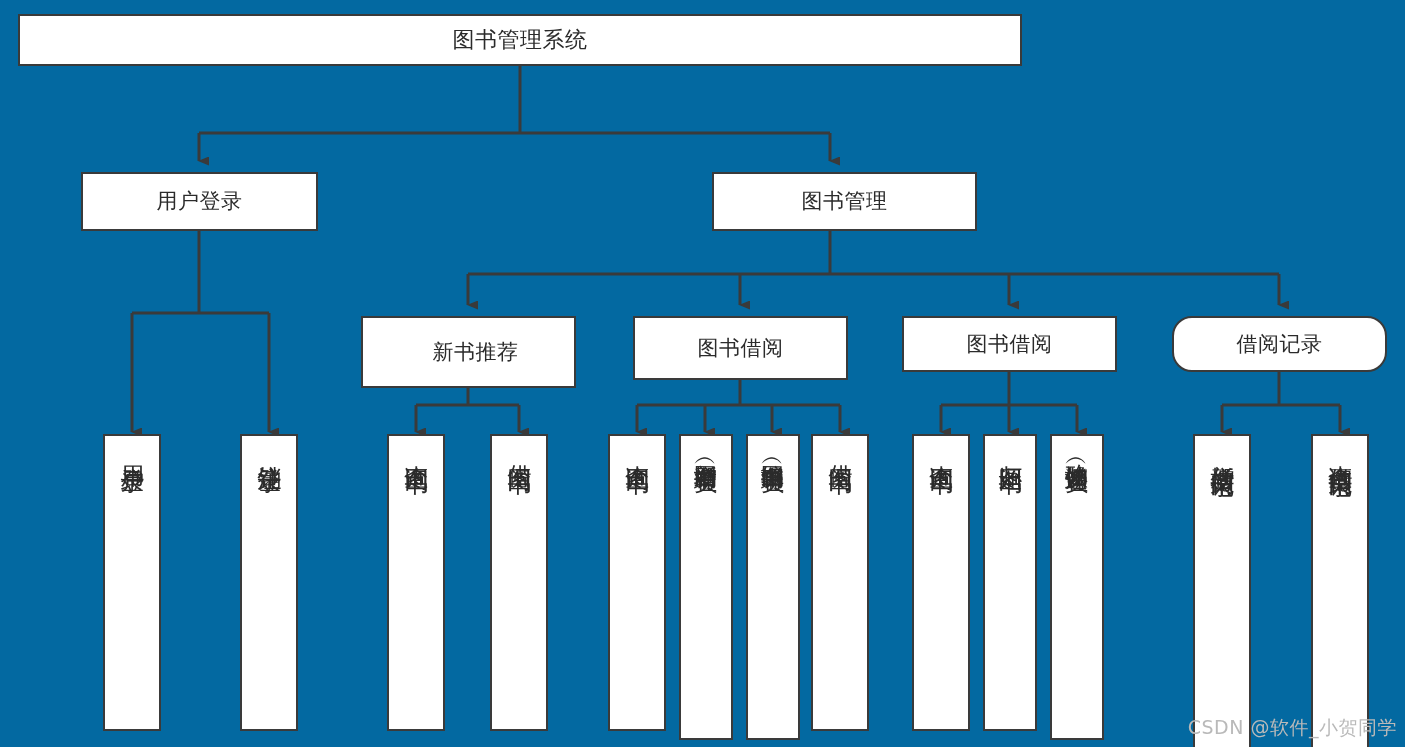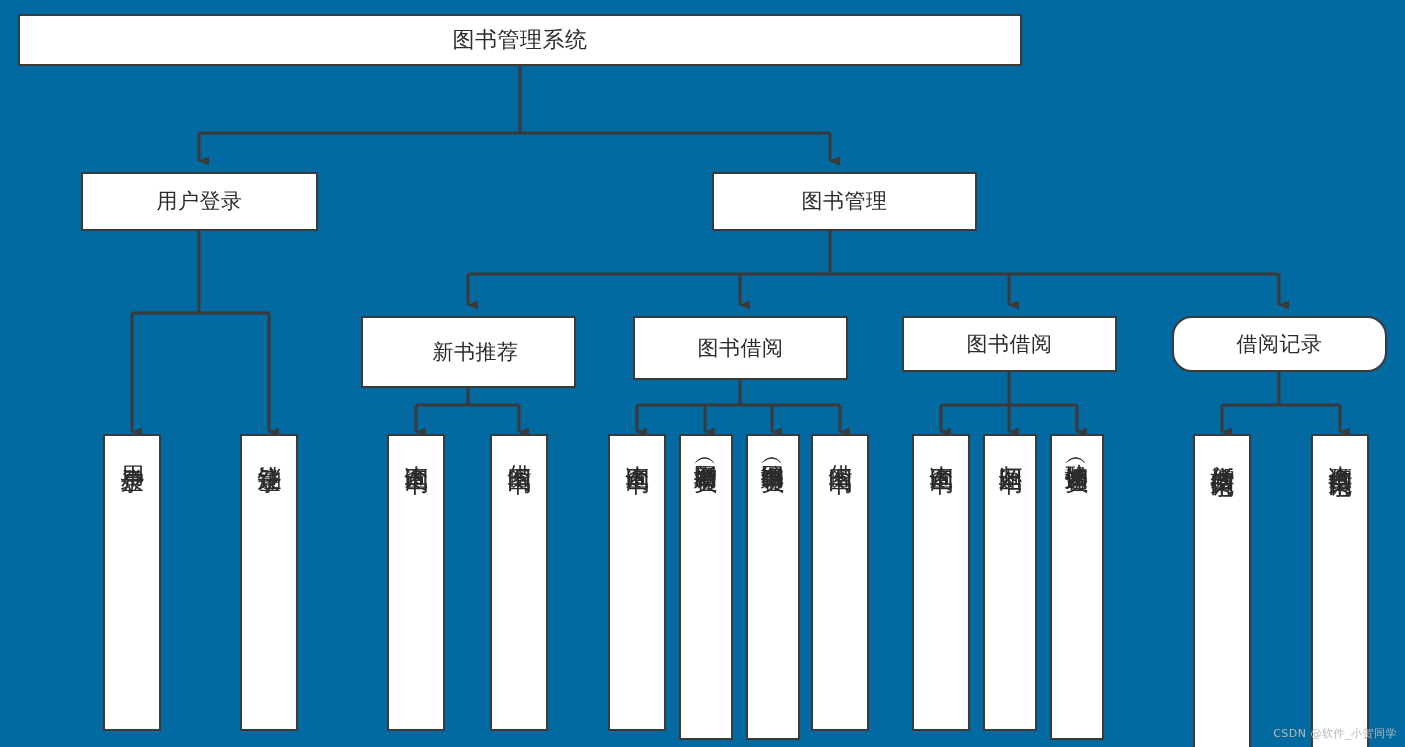--- a/index.html
+++ b/index.html
@@ -67,21 +67,21 @@
     white-space: nowrap;
   }
   .node.vert.narrow .node-label {
     font-size: 23px;
     letter-spacing: 1px;
   }
   #watermark {
     position: absolute;
     right: 8px;
     bottom: 6px;
-    font-size: 11px;
+    font-size: 19px;
     color: #b9b9b9;
     letter-spacing: 0.5px;
     white-space: nowrap;
     user-select: none;
   }
 </style>
 </head>
 <body>
 
 <div id="diagram-root">

